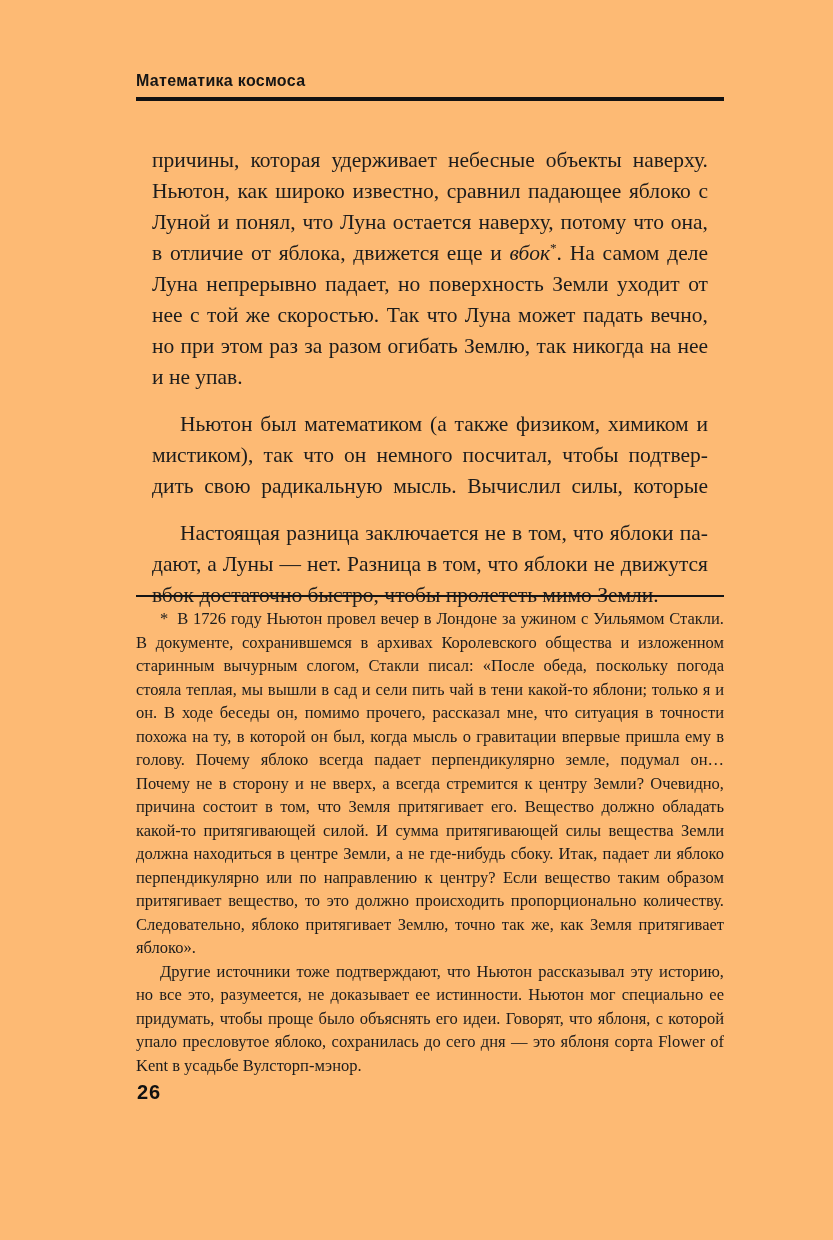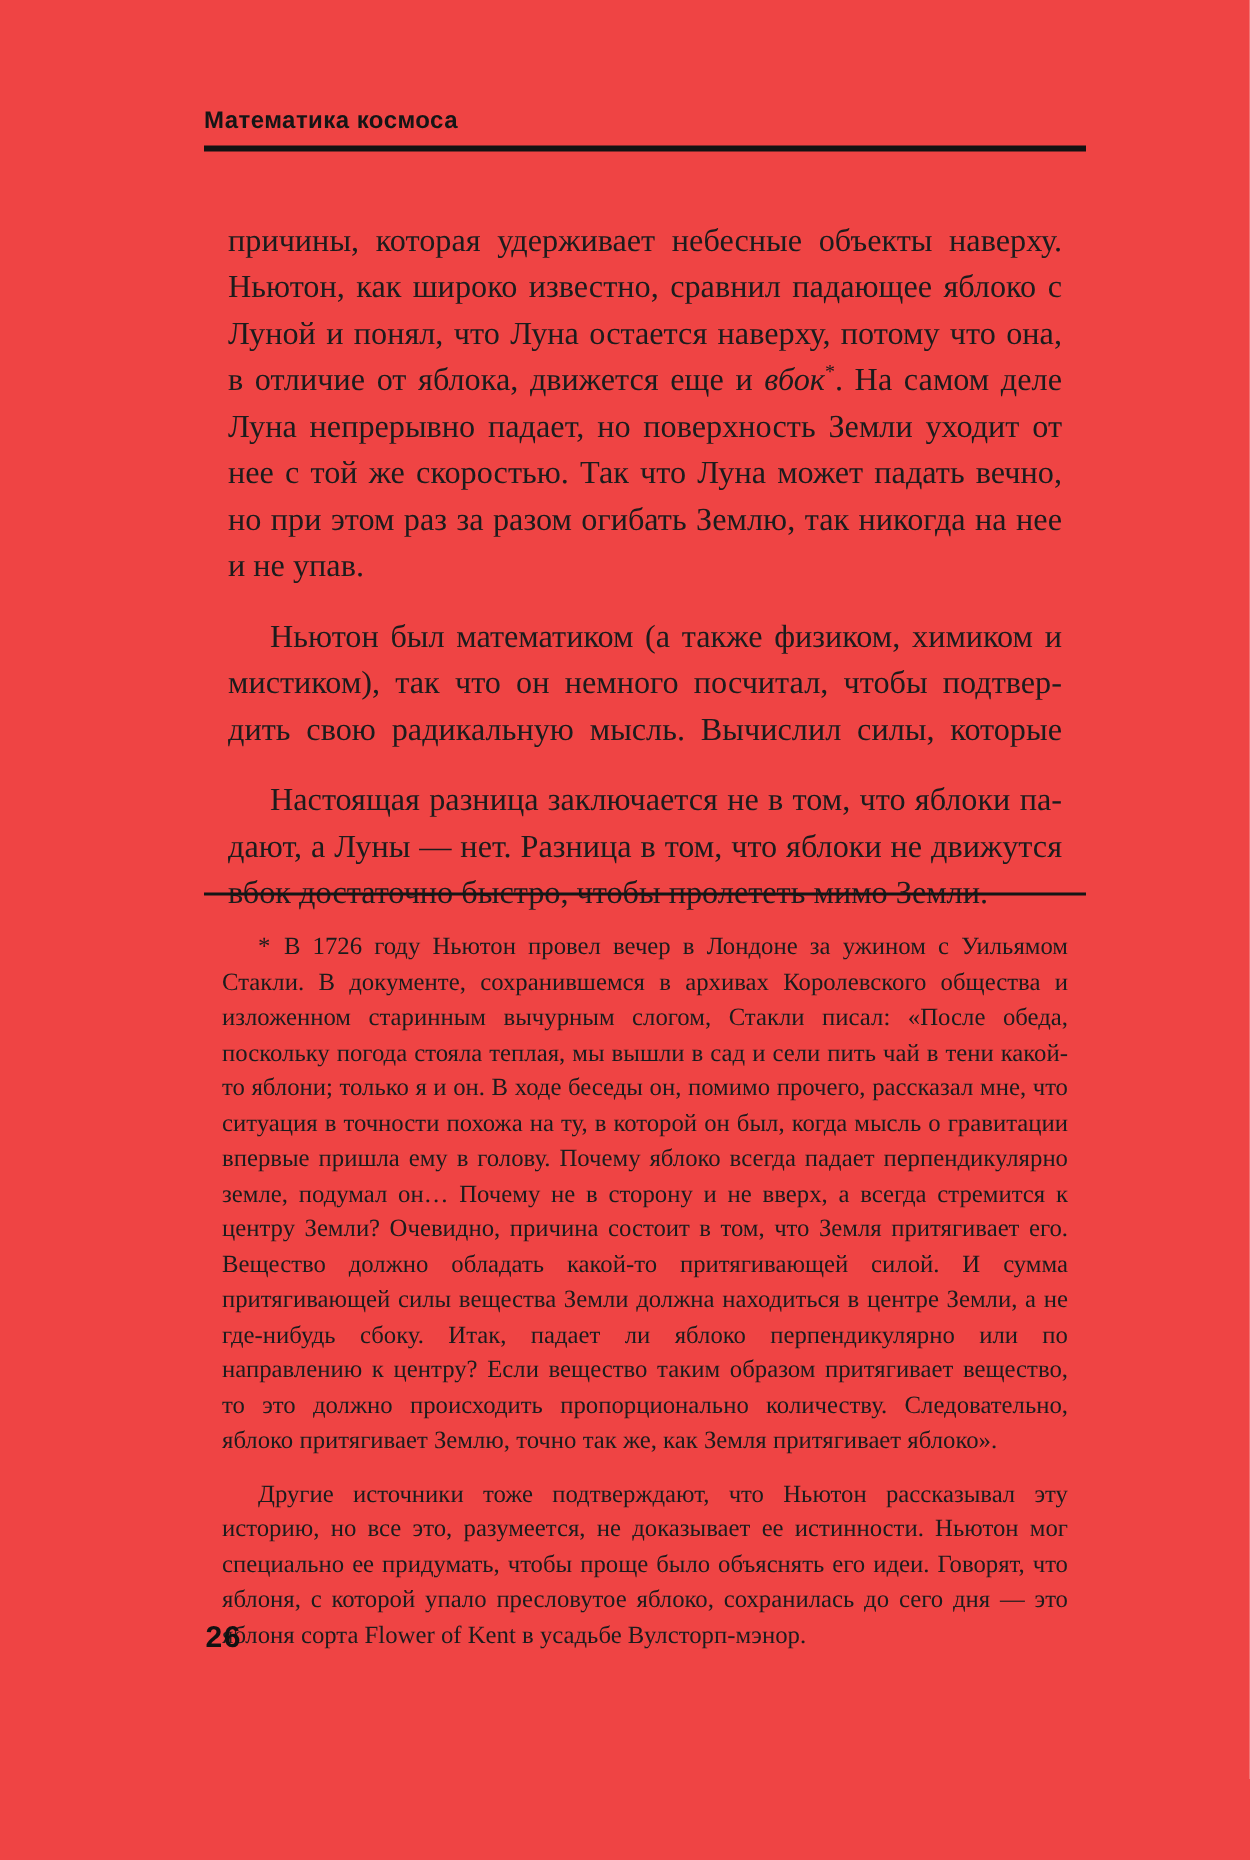--- a/index.html
+++ b/index.html
@@ -11,21 +11,21 @@
     height: 1240px;
     background: #ffffff;
     position: relative;
     overflow: hidden;
     font-family: "Liberation Serif", serif;
     color: #1c1c1c;
   }
   .sheet {
     position: absolute;
     inset: 0;
-    background: #ef4444;
+    background: #fdba74;
   }
   .running-head-row {
     position: absolute;
     left: 136px;
     top: 72px;
     width: 588px;
     font-family: "Liberation Sans", sans-serif;
     font-weight: bold;
     font-size: 16px;
     letter-spacing: 0.3px;
@@ -79,21 +79,21 @@
     position: absolute;
     left: 136px;
     top: 607px;
     width: 588px;
     font-size: 16.5px;
     line-height: 23.5px;
     text-align: justify;
     color: #1c1c1c;
   }
   .footnote p {
-    margin: 12px;
+    margin: 0;
     padding: 0;
     text-indent: 24px;
     font-family: Liberation Serif, serif;
   }
   .fn-marker {
     display: inline-block;
     margin-right: 9px;
     text-indent: 0;
   }
   .page-number {

